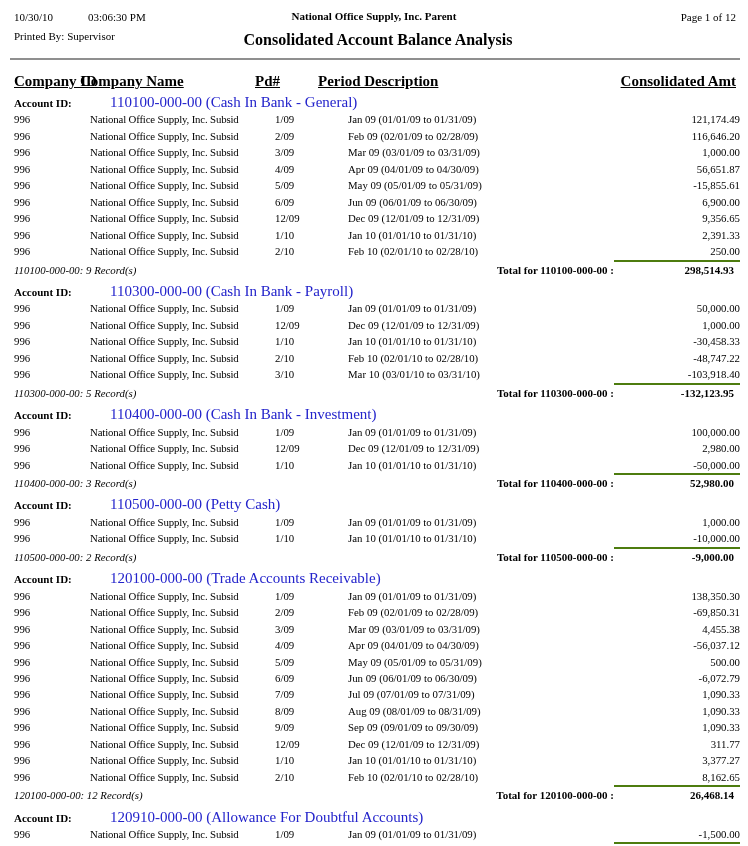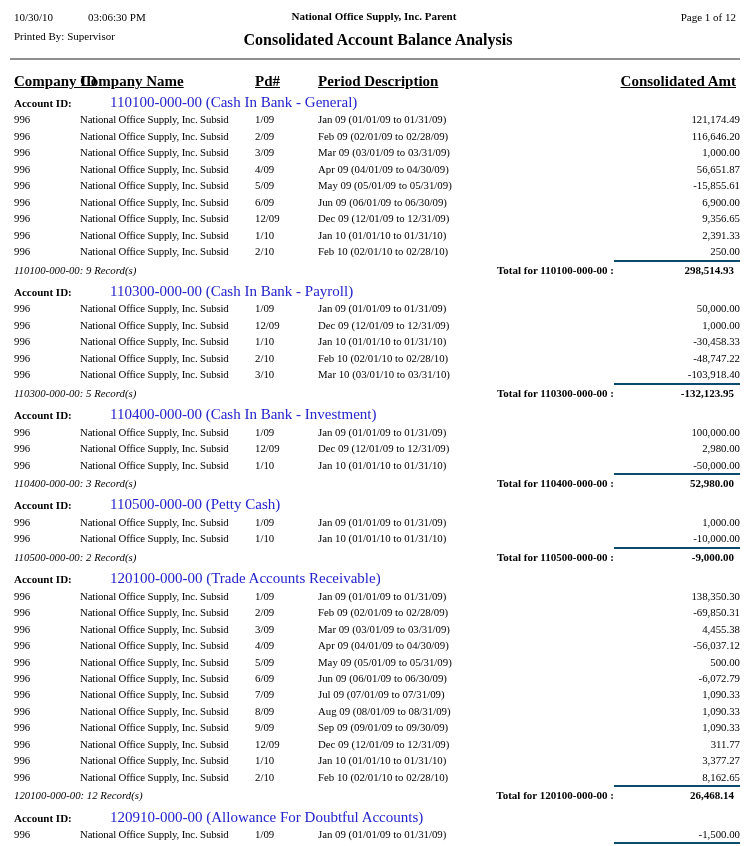--- a/index.html
+++ b/index.html
@@ -23,31 +23,31 @@
   .colheads span { text-decoration:underline; }
   .colheads .c-amt { padding-right:4px; }
   #groups { margin-top:6px; font-size:10.8px; }
   .group { margin-top:5px; }
   .group:first-child { margin-top:0; }
   .acct-row { line-height:16.45px; white-space:nowrap; }
   .acct-label { display:inline-block; width:96px; font-weight:bold; font-size:11px; }
   .acct-link { color:#2323cb; font-size:15px; text-decoration:none; }
   .row {
     display:grid; grid-template-columns:66px 173px 65px 1fr 150px;
-    line-height:16.45px; white-space:nowrap;
+    line-height:16.45px; white-space:nowrap;gap:10px;
   }
   .c-name { letter-spacing:-0.15px; }
   .c-pd { padding-left:2px; }
   .c-amt { text-align:right; }
   .foot { display:flex; align-items:baseline; line-height:16.45px; white-space:nowrap; }
   .records { flex:1; font-style:italic; }
   .total-label { font-weight:bold; font-size:11px; text-align:right; }
   .total-amt {
     width:126px; box-sizing:border-box; font-weight:bold; font-size:11px;
-    text-align:right; border-top:2px solid #0c4a6e; padding-right:6px;
+    text-align:right; border-top:2px solid #4d7c0f; padding-right:6px;
   }
 </style>
 </head>
 <body>
 
 <div class="hdr">
   <span class="h-date">10/30/10</span>
   <span class="h-time">03:06:30 PM</span>
   <span class="h-company">National Office Supply, Inc. Parent</span>
   <span class="h-page">Page 1 of 12</span>

